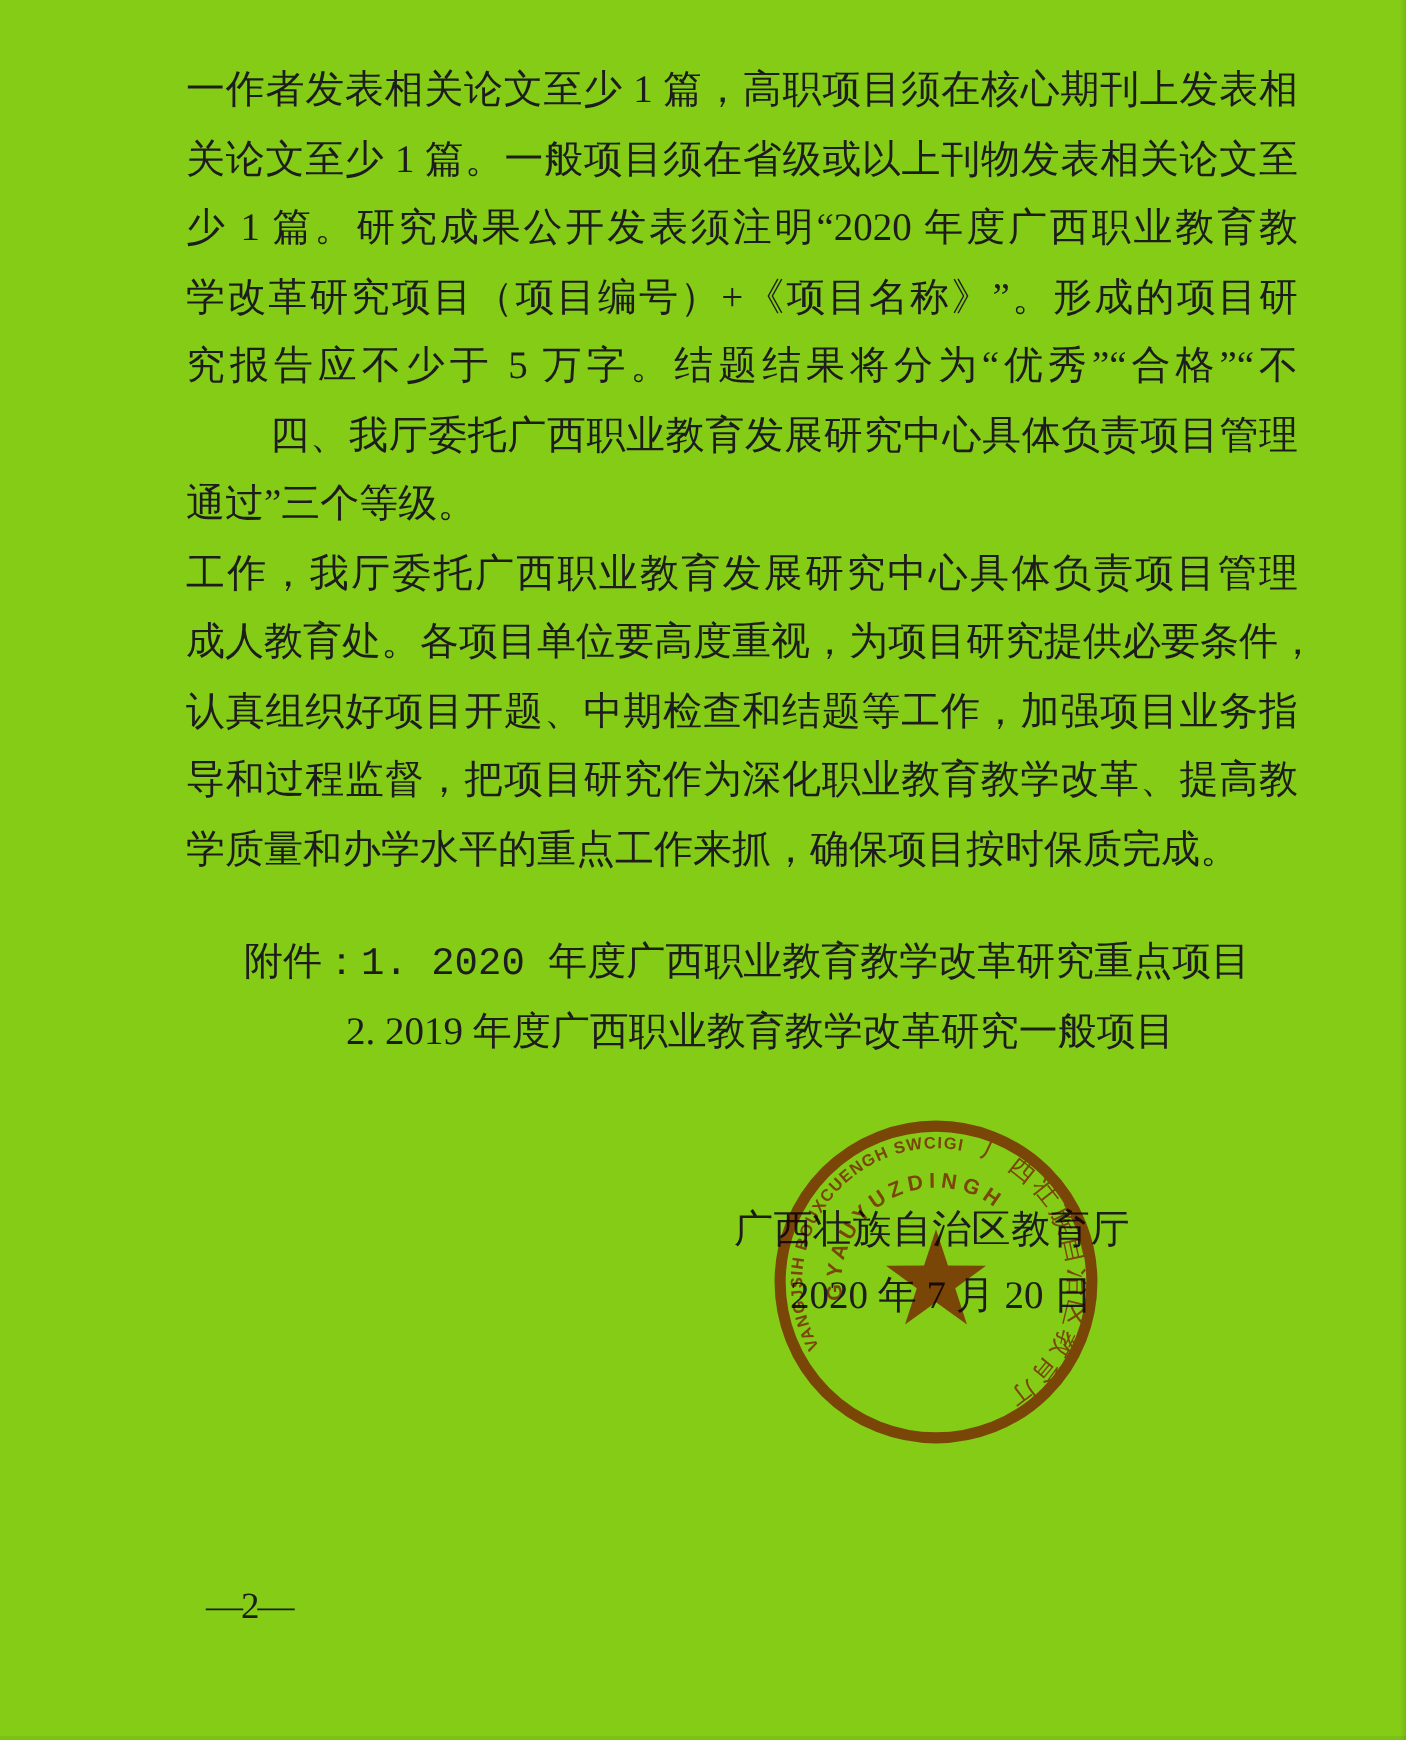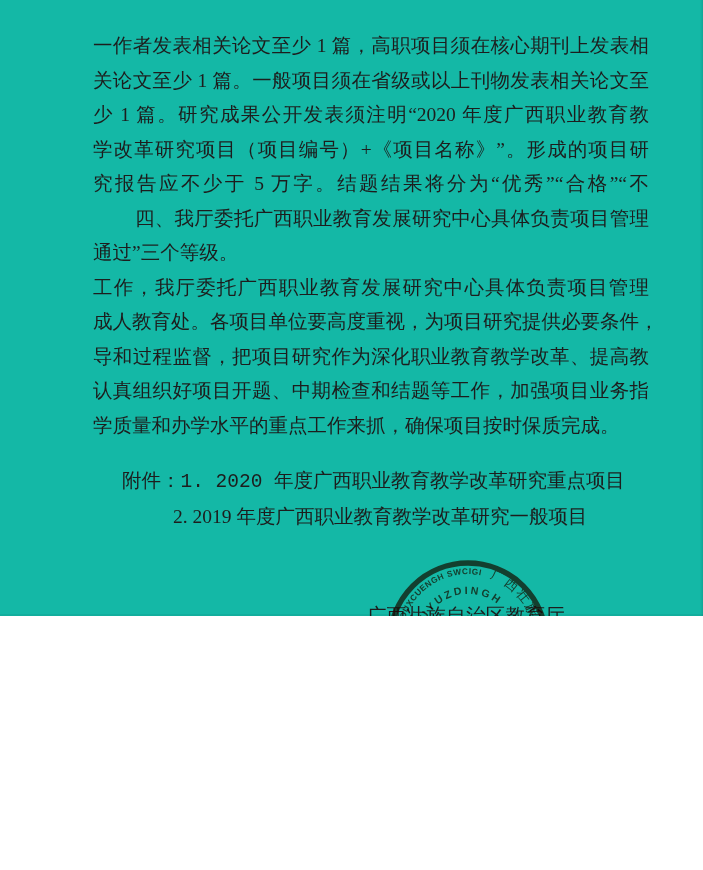--- a/index.html
+++ b/index.html
@@ -3,22 +3,22 @@
 <meta charset="utf-8">
 <style>
   html, body {
     margin: 0;
     padding: 0;
     background: #ffffff;
   }
   .page {
     position: relative;
     width: 703px;
-    height: 616px;
-    background: #14b8a6;
+    height: 870px;
+    background: #84cc16;
     overflow: hidden;
     font-family: "Liberation Serif", "DejaVu Serif", serif;
     color: #1d1d1d;
   }
   
   .edge-right {
     position: absolute; right: 0; top: 0; width: 3px; height: 100%;
     background: linear-gradient(to right, rgba(0,0,0,0), rgba(0,0,0,0.10));
   }
   .edge-bottom {
@@ -125,22 +125,22 @@
   <div class="body-text">
     <div class="line fill">一作者发表相关论文至少 1 篇，高职项目须在核心期刊上发表相</div>
     <div class="line fill">关论文至少 1 篇。一般项目须在省级或以上刊物发表相关论文至</div>
     <div class="line fill">少 1 篇。研究成果公开发表须注明“2020 年度广西职业教育教</div>
     <div class="line fill">学改革研究项目（项目编号）+《项目名称》”。形成的项目研</div>
     <div class="line fill">究报告应不少于 5 万字。结题结果将分为“优秀”“合格”“不</div>
     <div class="line fill indent">四、我厅委托广西职业教育发展研究中心具体负责项目管理</div>
     <div class="line">通过”三个等级。</div>
     <div class="line fill">工作，我厅委托广西职业教育发展研究中心具体负责项目管理</div>
     <div class="line fill">成人教育处。各项目单位要高度重视，为项目研究提供必要条件，</div>
+    <div class="line fill">认真组织好项目开题、中期检查和结题等工作，加强项目业务指</div>
     <div class="line fill">导和过程监督，把项目研究作为深化职业教育教学改革、提高教</div>
-    <div class="line fill">认真组织好项目开题、中期检查和结题等工作，加强项目业务指</div>
     <div class="line">学质量和办学水平的重点工作来抓，确保项目按时保质完成。</div>
   </div>
 
   <div class="attach-line attach-1">附件：1. 2020 年度广西职业教育教学改革研究重点项目</div>
   <div class="attach-line attach-2">2. 2019 年度广西职业教育教学改革研究一般项目</div>
 
   <div class="sig-org">广西壮族自治区教育厅</div>
   <div class="sig-date">2020 年 7 月 20 日</div>
 
   <svg class="seal" viewBox="0 0 164 164" xmlns="http://www.w3.org/2000/svg">

